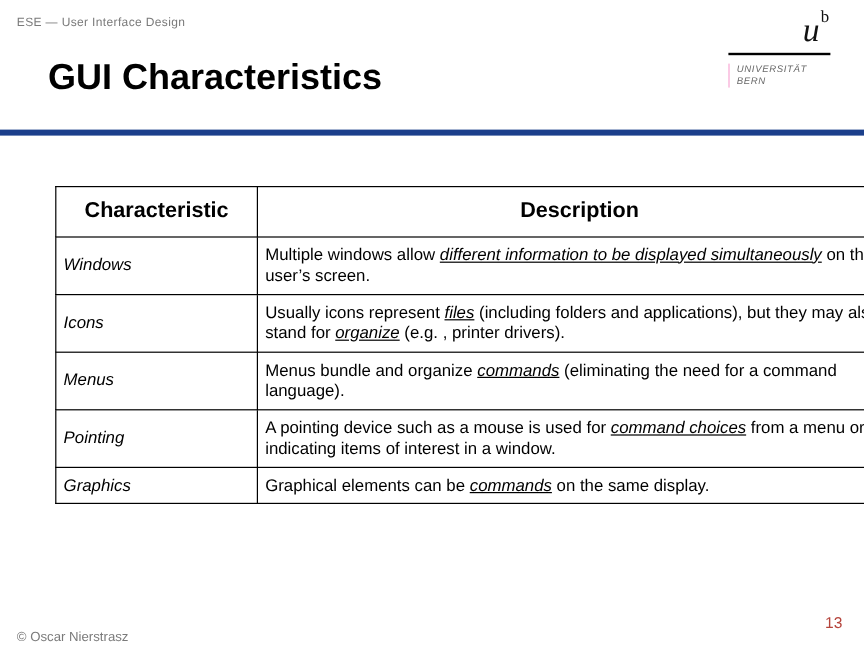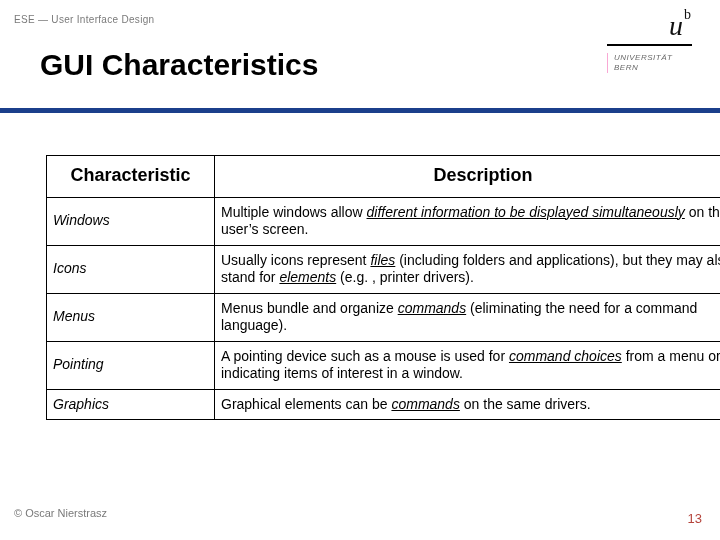--- a/index.html
+++ b/index.html
@@ -119,21 +119,21 @@
     padding: 6px;
   }
   table.char td.desc {
     text-align: left;
     padding: 6px 10px 6px 6px;
   }
   .u-em { font-style: italic; text-decoration: underline; }
 
   .footer-left {
     position: absolute;
-    bottom: 21px;
+    bottom: 3px;
     left: 14px;
     font-size: 11px;
     color: #7a7a7a;
   }
   .footer-right {
     position: absolute;
     bottom: 14px;
     right: 18px;
     font-size: 13px;
     color: #b5443c;
@@ -175,39 +175,39 @@
     <tbody>
       <tr>
         <td class="name">Windows</td>
         <td class="desc">
           <span>Multiple windows allow </span><span class="u-em">different information to be displayed simultaneously</span><span> on the user’s screen.</span>
         </td>
       </tr>
       <tr>
         <td class="name">Icons</td>
         <td class="desc">
-          <span>Usually icons represent </span><span class="u-em">files</span><span> (including folders and applications), but they may also stand for </span><span class="u-em">elements</span><span> (e.g. , printer drivers).</span>
+          <span>Usually icons represent </span><span class="u-em">files</span><span> (including folders and applications), but they may also stand for </span><span class="u-em">organize</span><span> (e.g. , printer drivers).</span>
         </td>
       </tr>
       <tr>
         <td class="name">Menus</td>
         <td class="desc">
           <span>Menus bundle and organize </span><span class="u-em">commands</span><span> (eliminating the need for a command language).</span>
         </td>
       </tr>
       <tr>
         <td class="name">Pointing</td>
         <td class="desc">
           <span>A pointing device such as a mouse is used for </span><span class="u-em">command choices</span><span> from a menu or indicating items of interest in a window.</span>
         </td>
       </tr>
       <tr>
         <td class="name">Graphics</td>
         <td class="desc">
-          <span>Graphical elements can be </span><span class="u-em">commands</span><span> on the same drivers.</span>
+          <span>Graphical elements can be </span><span class="u-em">commands</span><span> on the same display.</span>
         </td>
       </tr>
     </tbody>
   </table>
 </div>
 
 <div class="footer-left">© Oscar Nierstrasz</div>
 <div class="footer-right">13</div>
 
 </body></html>

